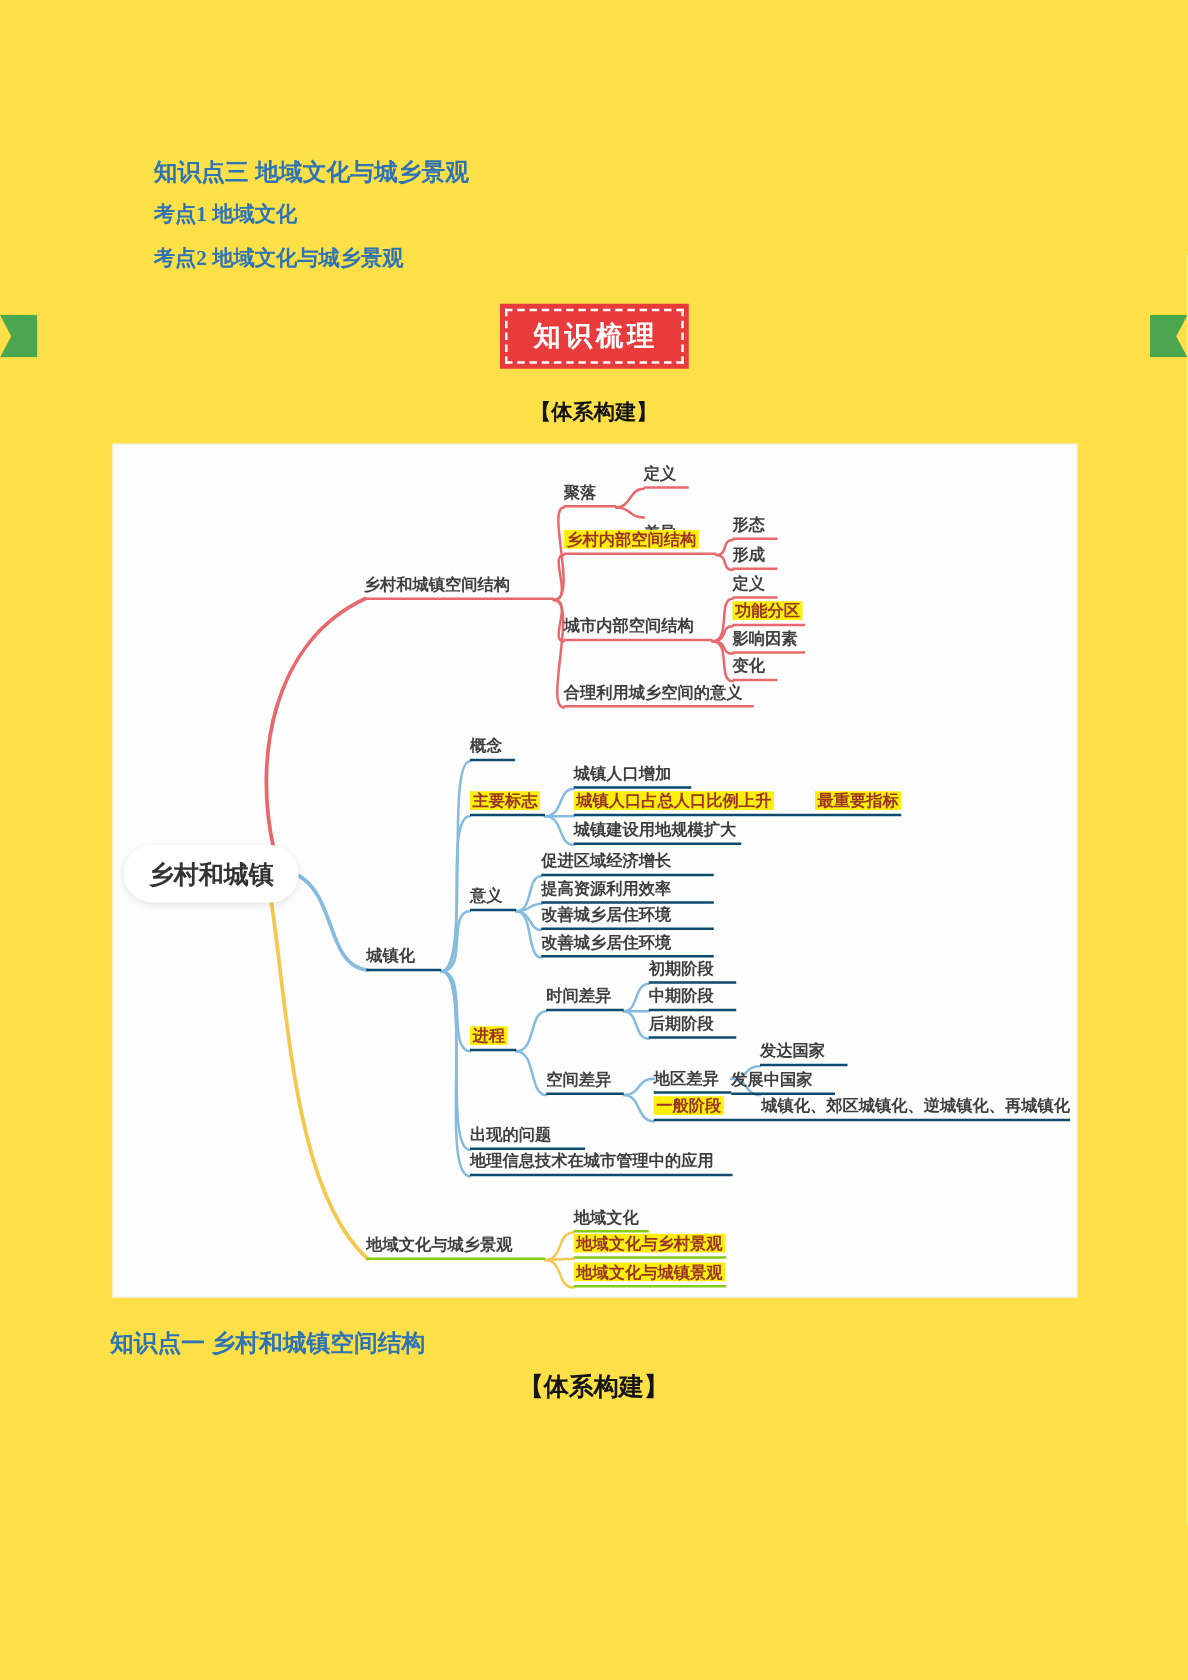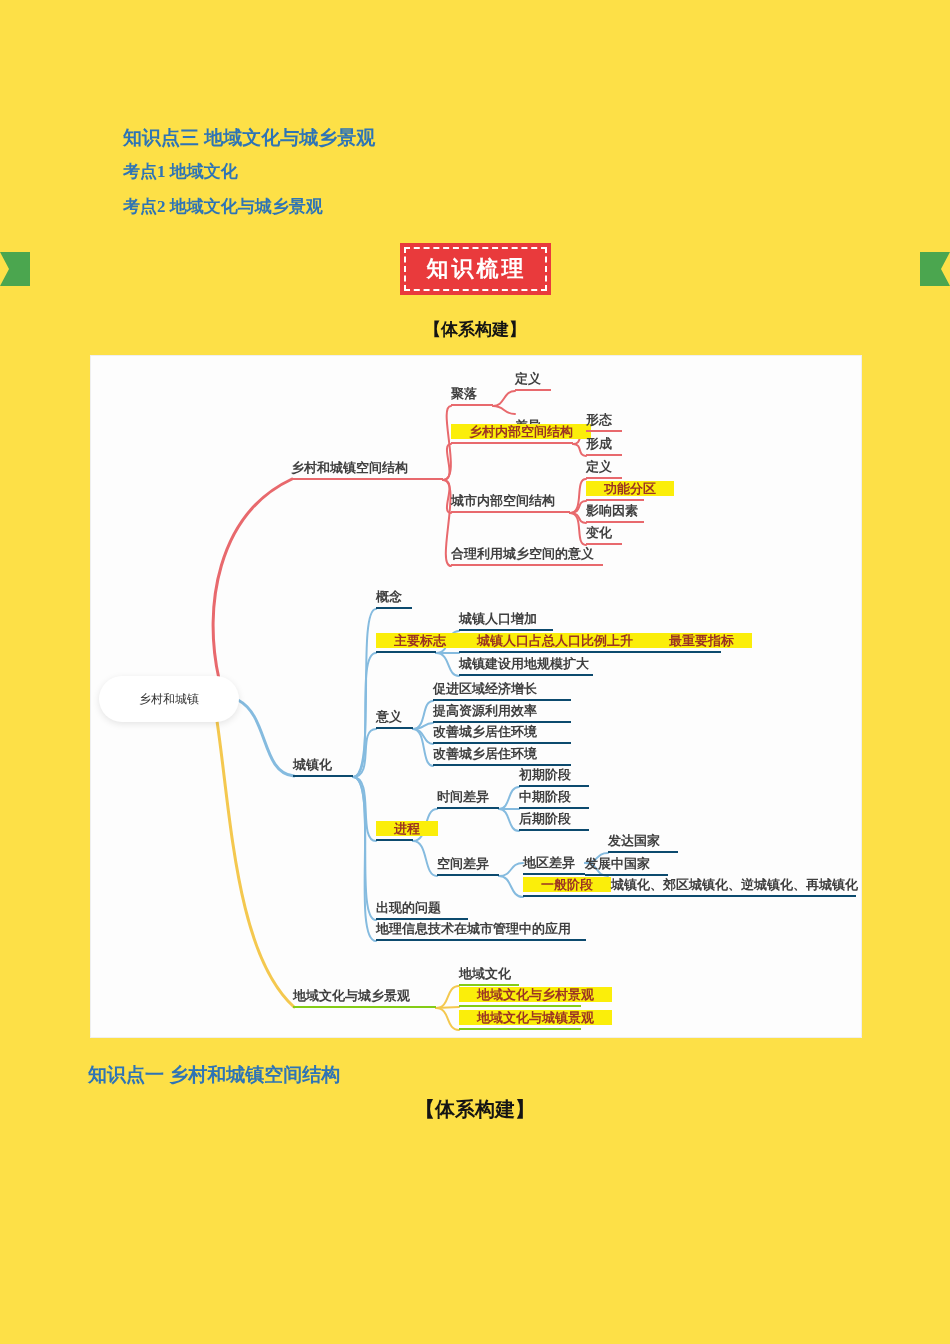--- a/index.html
+++ b/index.html
@@ -34,25 +34,25 @@
   .stroke-blue{stroke:#85bbdf;}
   .stroke-yellow{stroke:#f4c84f;}
   .mm-path{fill:none;stroke-linecap:round;stroke-width:2px;}
   .mm-main{stroke-width:3px;}
 
   .lbl{position:absolute;font-size:13px;line-height:15px;font-weight:600;color:#3f3f3f;
        padding:0 0 3px 0;white-space:nowrap;box-sizing:border-box;}
   .u-red{border-bottom:2px solid #e8696d;}
   .u-blue{border-bottom:2px solid #0c4a6e;}
   .u-yellow{border-bottom:2px solid #84cc16;}
-  .hl{background:#fbee0a;color:#9b3423;padding:0 18px;}
+  .hl{background:#fbee0a;color:#9b3423;padding:0 2px;}
   .row{display:flex;justify-content:space-between;}
   .root{position:absolute;left:8px;top:320px;width:140px;height:46px;background:#ffffff;border-radius:23px;
         box-shadow:0 2px 7px rgba(0,0,0,0.10);display:flex;align-items:center;justify-content:center;
-        font-size:12px;font-weight:normal;color:#333;}
+        font-size:20px;font-weight:bold;color:#333;}
 </style>
 </head>
 <body>
 
 <div id="page">
 
   <div class="h-blue h1">知识点三 地域文化与城乡景观</div>
   <div class="h-blue k k1">考点1 地域文化</div>
   <div class="h-blue k k2">考点2 地域文化与城乡景观</div>
 

